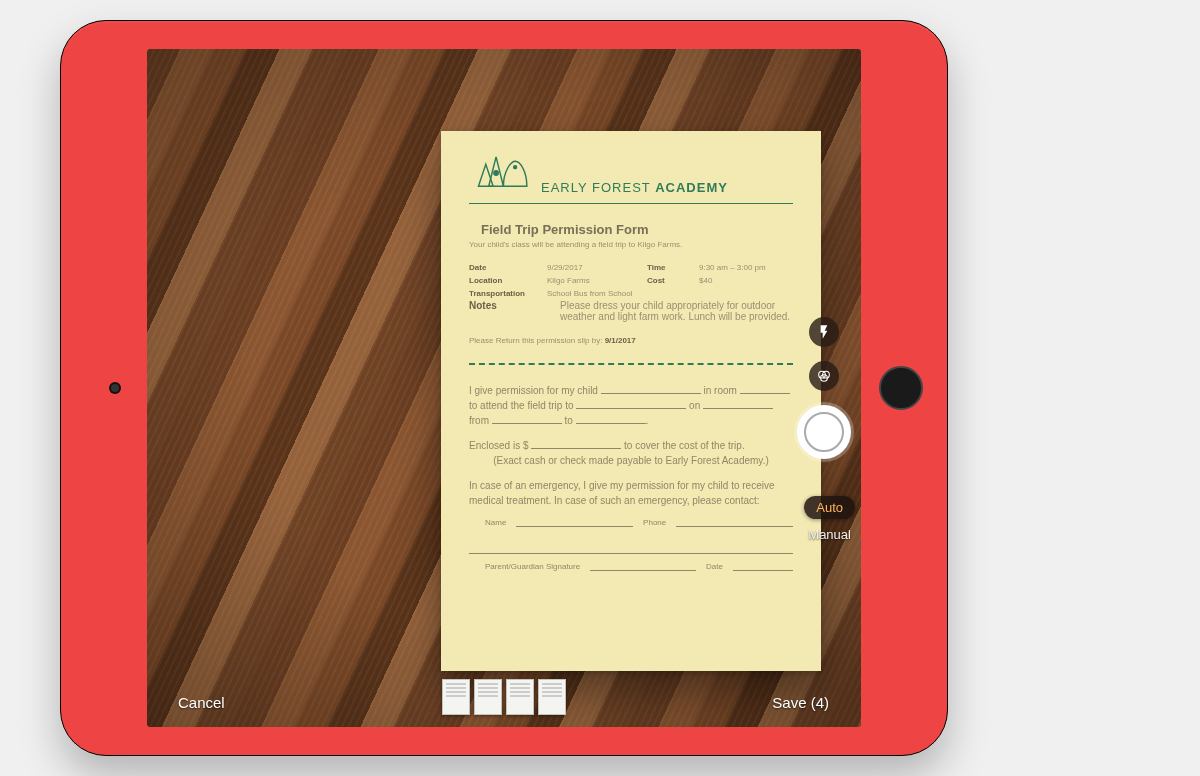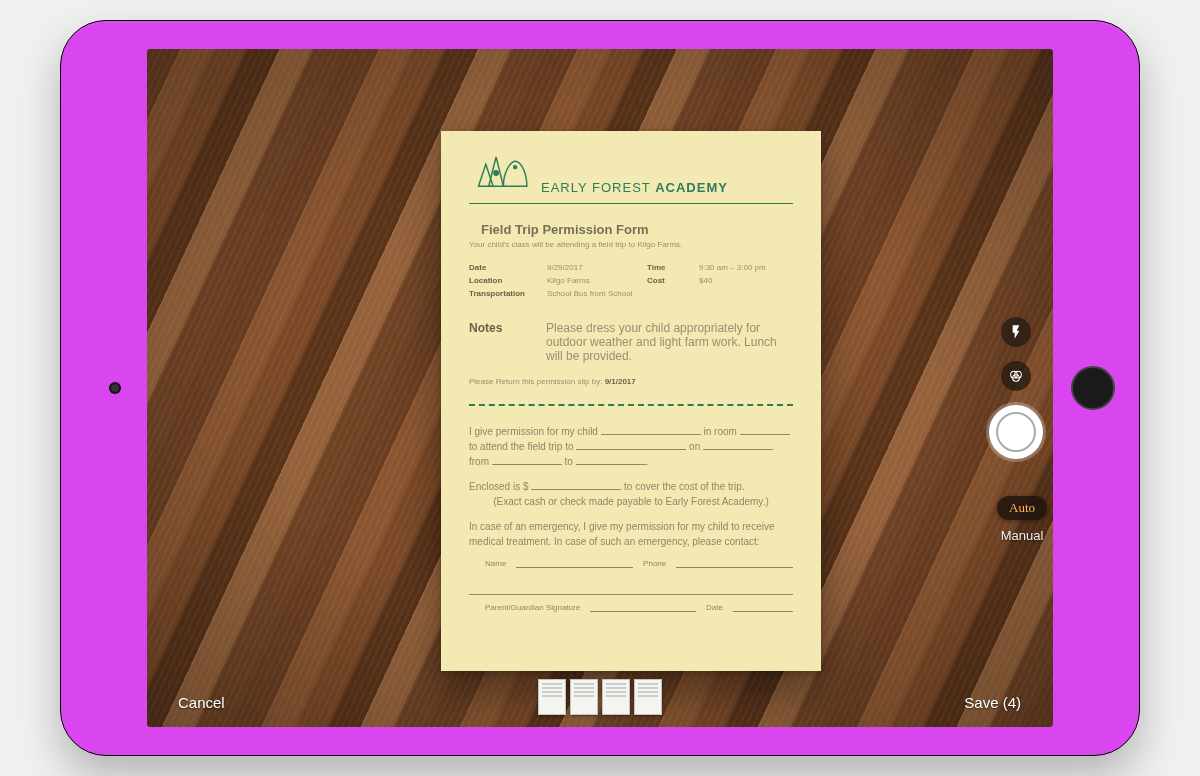--- a/index.html
+++ b/index.html
@@ -1,22 +1,22 @@
 <!DOCTYPE html>
 <html><head>
 <meta charset="utf-8">
 <style>
   * { box-sizing: border-box; margin: 0; padding: 0; }
   html, body { width: 1200px; height: 776px; background: #f0f0f0; font-family: -apple-system, Helvetica, Arial, sans-serif; overflow: hidden; }
 
   .tablet-frame {
     position: absolute;
     left: 60px; top: 20px;
-    width: 1080px; height: 736px;
-    background: #d946ef;
+    width: 888px; height: 736px;
+    background: #ef4444;
     border-radius: 46px;
     box-shadow: 0 20px 40px rgba(0,0,0,0.25), 0 2px 0 rgba(255,255,255,0.05) inset;
     border: 1px solid #000;
   }
   .camera-dot {
     position: absolute;
     left: 50px; top: 50%;
     transform: translateY(-50%);
     width: 8px; height: 8px;
     background: #333; border-radius: 50%;
@@ -71,21 +71,21 @@
   .logo-row { display:flex; align-items:flex-end; gap:12px; margin-bottom:8px;}
   .logo-svg { width:60px; height:44px; }
   .brand { color:#2f7d58; font-size:13px; letter-spacing:1px; }
   .brand b { font-weight:700; }
   .hr { border:0; border-top:1.5px solid #2f7d58; margin: 2px 0 18px; }
   .form-title { color:#777056; font-size:13px; font-weight:600; margin-bottom:3px;padding-left:12px;}
   .sub { font-size:8px; color:#9a9070; margin-bottom:14px;}
   .grid { display:grid; grid-template-columns: 72px 1fr 46px 1fr; row-gap:4px; column-gap:6px; font-size:8px;}
   .klabel { font-weight:600; color:#6b6146;}
   .kval { color:#9a9070;}
-  .notes-row { display:grid; grid-template-columns:72px 1fr; column-gap:5px; margin-top:23px; font-size:12px;}
+  .notes-row { display:grid; grid-template-columns:72px 1fr; column-gap:19px; margin-top:2px; font-size:10px;}
   .return { margin-top:14px; font-size:8px; color:#9a9070;}
   .return b { color:#6b6146; font-weight:600;}
   .dashed { border:0; border-top:2px dashed #2f7d58; margin:18px 0;}
   .para { margin-bottom:10px; line-height:1.5; color:#8f8767; font-size:10px;}
   .ul { display:inline-block; border-bottom:0.8px solid #8f8767; height:8px; vertical-align:baseline;}
   .italic { }
   .sig-row { display:flex; gap:10px; align-items:flex-end; font-size:8px; color:#8f8767; margin-top:6px;padding-left:16px;}
   .sig-row .ul { flex:1;}
   .sig-hr { border:0; border-top:1px solid #8f8767; margin:26px 0 8px;}
 
@@ -124,21 +124,20 @@
     position:relative;
   }
   .shutter::after{
     content:""; position:absolute; inset:3px; border-radius:50%; border:2px solid #aaa;
   }
   .mode-stack { position:absolute; right:6px; top:66%; display:flex; flex-direction:column; align-items:center; gap:8px;}
   .pill {
     padding:4px 12px; border-radius:14px; font-size:13px; color:#ffb35a;
     background:rgba(30,20,14,0.85);
     box-shadow:0 1px 4px rgba(0,0,0,0.4);
-    font-family:Liberation Serif, serif;
   }
   .mode-label { color:#eee; font-size:13px; text-shadow:0 1px 2px rgba(0,0,0,0.6);}
 
   svg { display:block; }
 </style>
 </head>
 <body>
 
 <div class="tablet-frame">
   <div class="camera-dot"></div>

